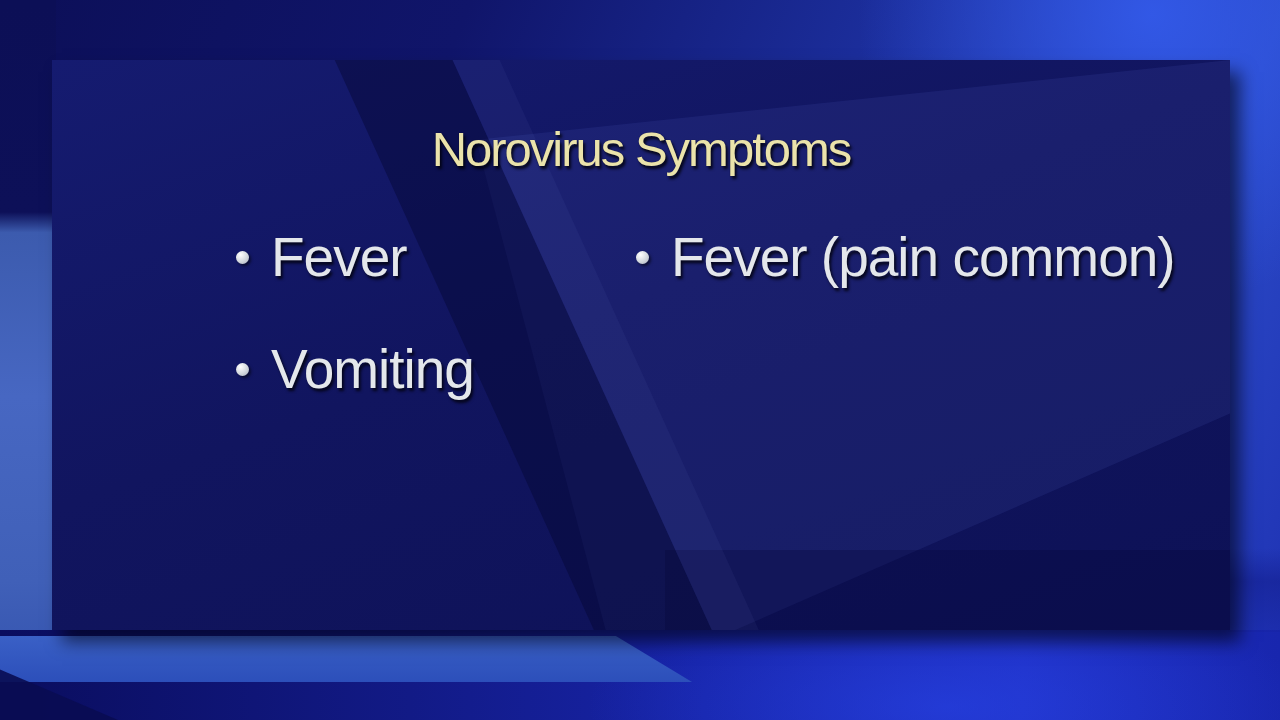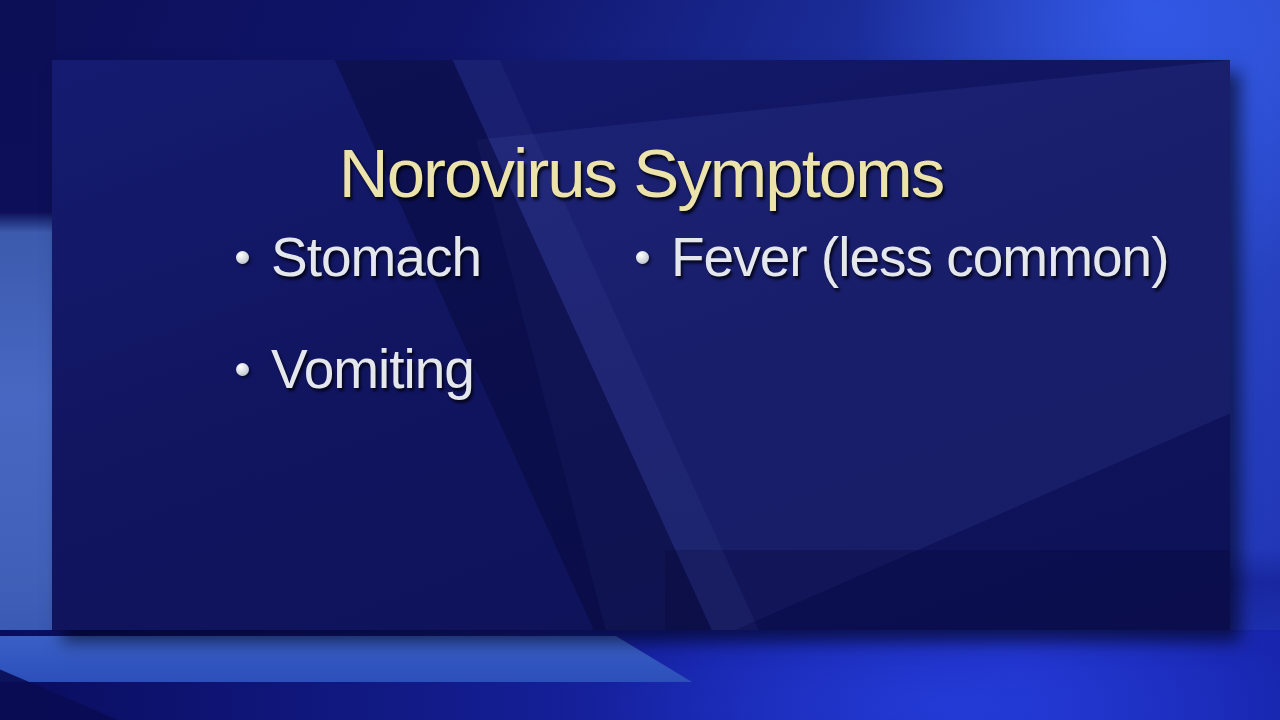--- a/index.html
+++ b/index.html
@@ -102,21 +102,21 @@
     background: rgba(150, 168, 255, 0.05);
     clip-path: polygon(34% 0%, 38% 0%, 60% 100%, 56% 100%);
   }
 
   
   .slide-title {
     position: absolute;
     left: 0; top: 28px;
     width: 100%;
     text-align: center;
-    font-size: 69px;
+    font-size: 49px;
     font-weight: normal;
     letter-spacing: -2px;
     color: #ebe3ab;
     text-shadow: 2px 3px 3px rgba(0, 0, 8, 0.85), 0 0 1px rgba(20, 16, 0, 0.5);
     white-space: nowrap;
   }
 
   .bullet-col {
     position: absolute;
     top: 168px;
@@ -168,30 +168,30 @@
     <div class="panel-shape panel-light-wedge"></div>
     <div class="panel-shape panel-dark-chevron"></div>
     <div class="panel-shape panel-dark-bottom"></div>
     <div class="panel-shape panel-light-edge"></div>
 
     <h1 class="slide-title">Norovirus Symptoms</h1>
 
     <ul class="bullet-col left">
       <li class="bullet-item">
         <span class="bullet-dot"></span>
-        <span class="bullet-label">Stomach</span>
+        <span class="bullet-label">Fever</span>
       </li>
       <li class="bullet-item">
         <span class="bullet-dot"></span>
         <span class="bullet-label">Vomiting</span>
       </li>
     </ul>
 
     <ul class="bullet-col right">
       <li class="bullet-item">
         <span class="bullet-dot"></span>
-        <span class="bullet-label">Fever (less common)</span>
+        <span class="bullet-label">Fever (pain common)</span>
       </li>
     </ul>
 
   </div>
 
 </div>
 
 </body></html>

